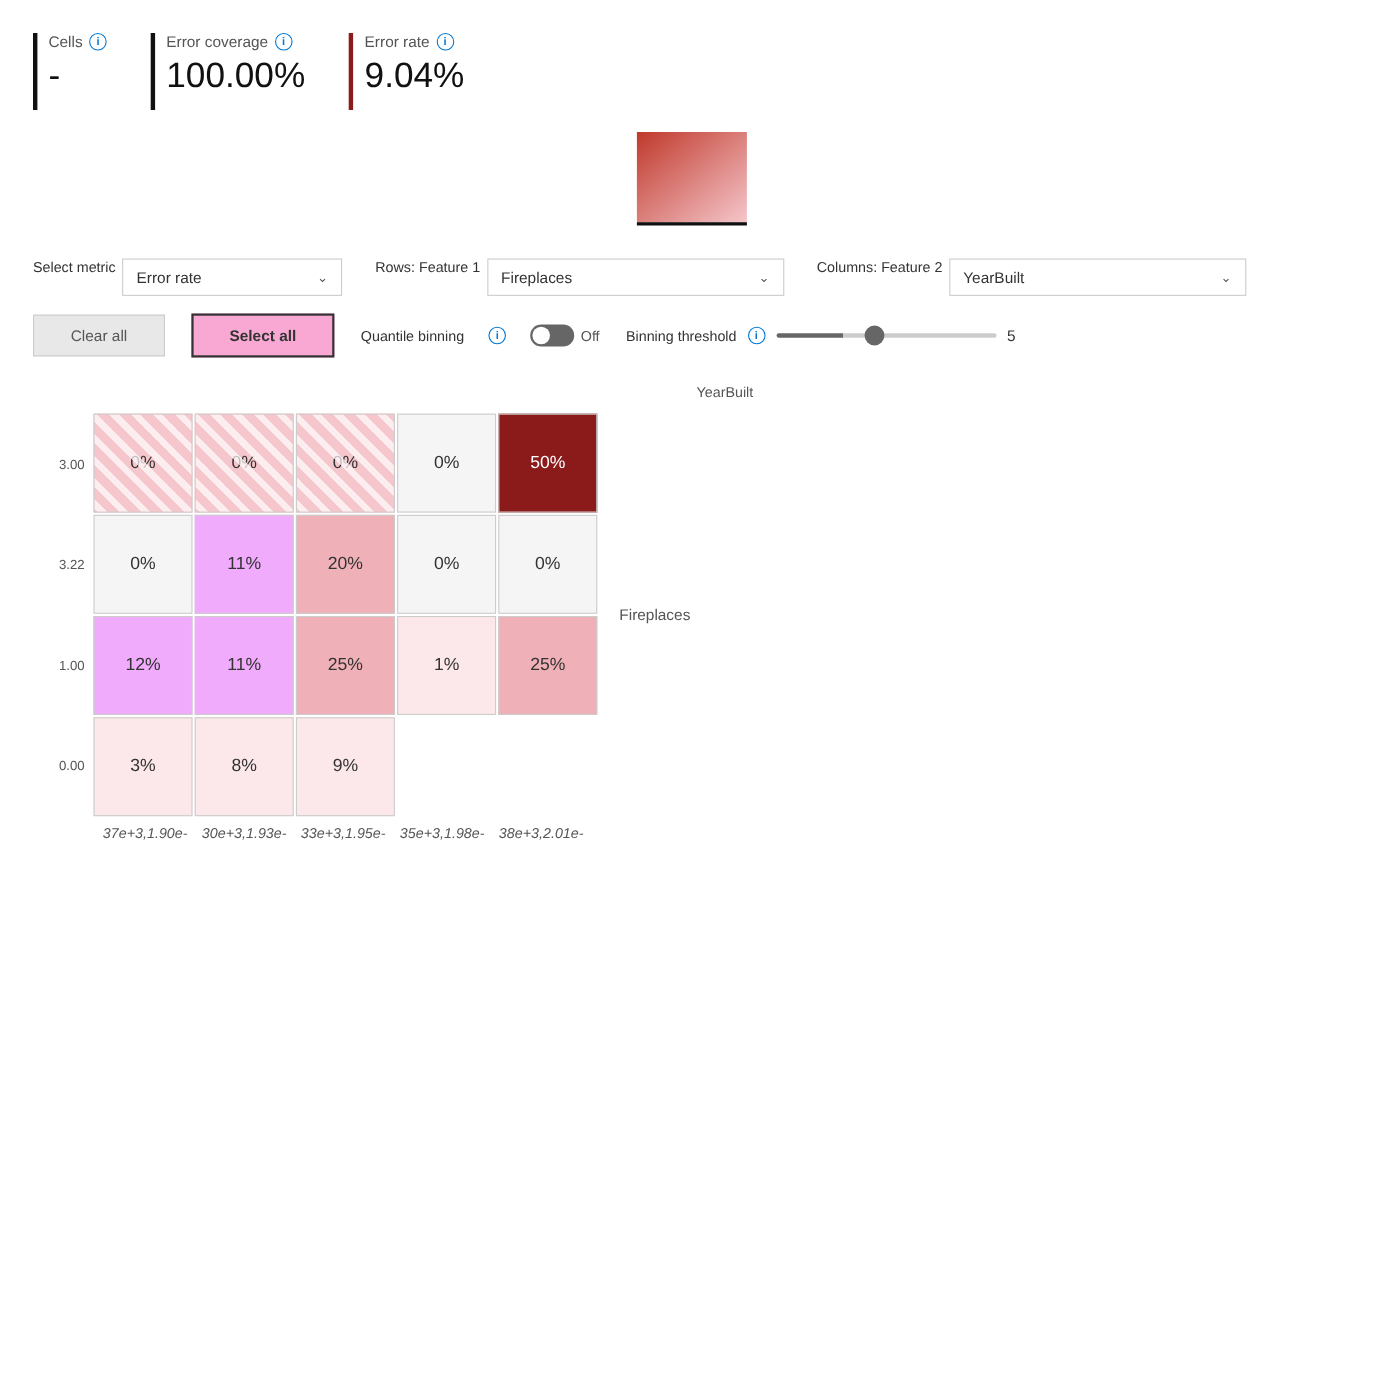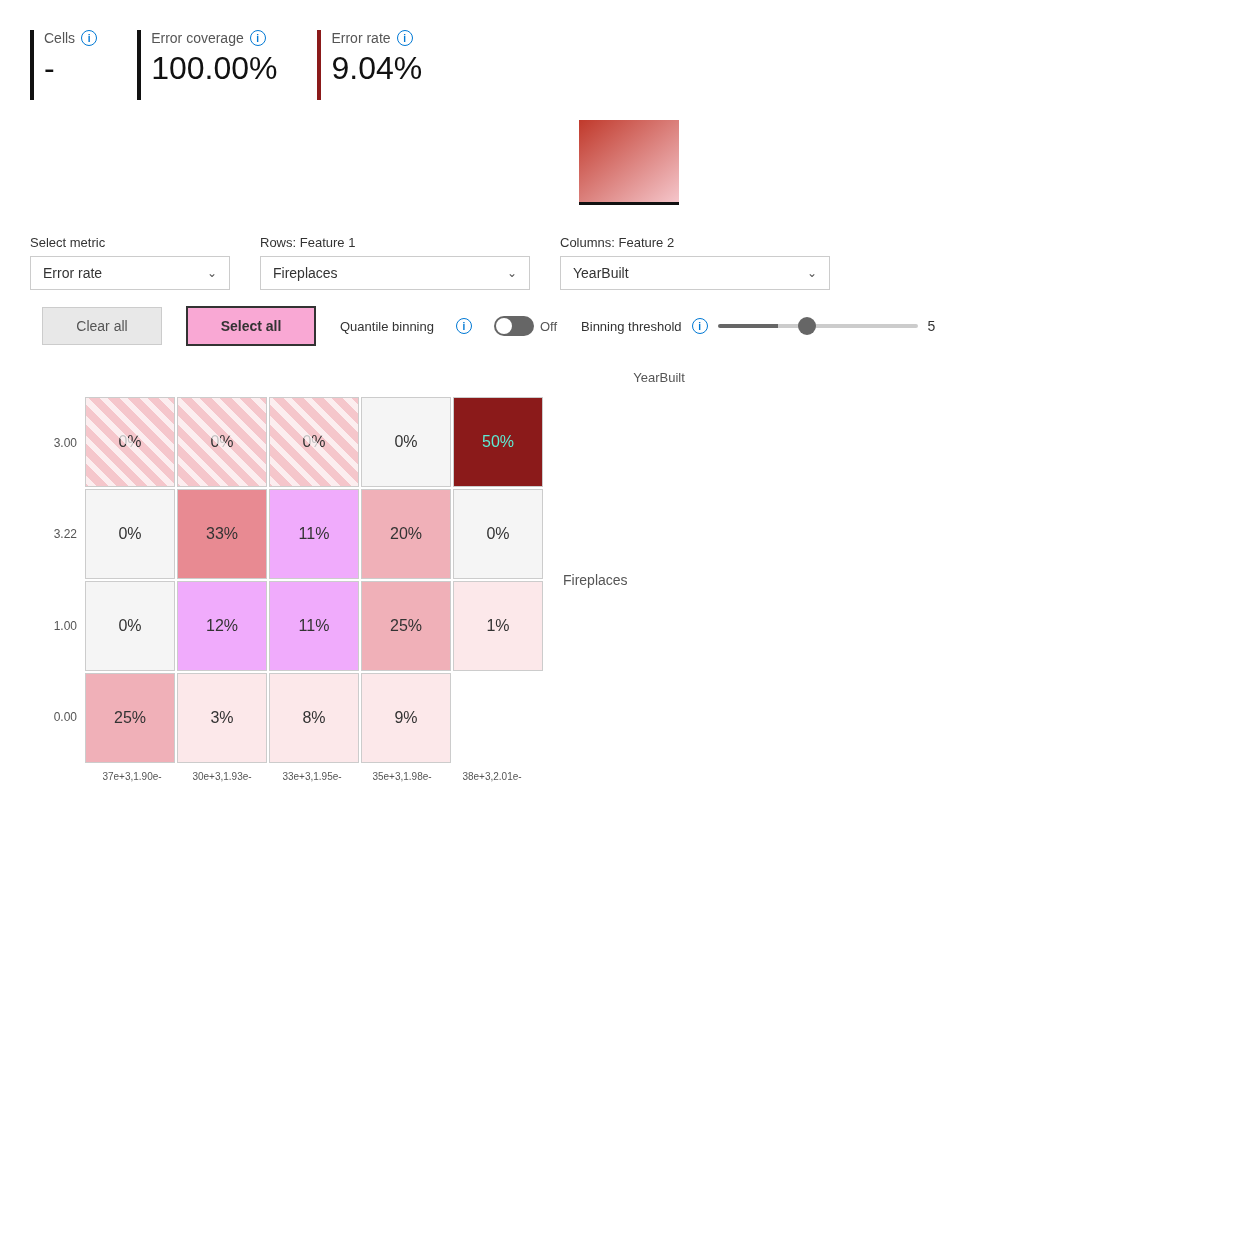--- a/index.html
+++ b/index.html
@@ -84,21 +84,21 @@
       margin-bottom: 24px;
     }
     .controls-row1 {
       display: flex;
       gap: 30px;
       align-items: flex-end;
       margin-bottom: 16px;
     }
     .control-group {
       display: flex;
-      flex-direction: column;
+      flex-direction: row;
       gap: 6px;
     }
     .control-label {
       font-size: 13px;
       color: #333;
     }
     .dropdown {
       display: flex;
       align-items: center;
       justify-content: space-between;
@@ -115,21 +115,20 @@
     }
     .chevron {
       font-size: 12px;
       color: #555;
     }
     .controls-row2 {
       display: flex;
       align-items: center;
       gap: 24px;
       flex-wrap: wrap;
-      margin-left: 12px;
     }
     .btn-clear {
       padding: 10px 20px;
       background: #e8e8e8;
       border: 1px solid #ccc;
       font-size: 14px;
       cursor: pointer;
       color: #555;
       min-width: 120px;
     }
@@ -250,21 +249,21 @@
       font-size: 16px;
       font-weight: 400;
       color: #333;
       border: 1px solid #ccc;
       position: relative;
       cursor: pointer;
     }
     .cell-plain { background: #f5f5f5; }
     .cell-light-pink { background: #f0abfc; }
     .cell-mid-pink { background: #e88a92; }
-    .cell-dark-red { background: #8b1a1a; color: #5eead4; }
+    .cell-dark-red { background: #8b1a1a; color: #ffffff; }
     .cell-pink2 { background: #f0b0b8; }
     .cell-very-light-pink { background: #fce8ea; }
 
     
     .cell-hatched {
       background-color: #f5c6cb;
       position: relative;
       overflow: hidden;
     }
     .cell-hatched::before {
@@ -292,26 +291,27 @@
     }
 
     
     .matrix-x-axis {
       display: flex;
       margin-left: 57px;
       margin-top: 6px;
     }
     .x-label {
       width: 90px;
-      font-size: 10px;
+      font-size: 13px;
       color: #555;
       text-align: center;
       padding: 2px 0;
       overflow: hidden;
       text-overflow: ellipsis;
+      font-style: italic;
     }
   </style>
 </head>
 <body>
 
 <div class="metrics-row">
   <div class="metric-item">
     <div class="metric-bar"></div>
     <div class="metric-content">
       <div class="metric-label">
@@ -425,23 +425,20 @@
       <div class="matrix-cell cell-plain">
           <span>0%</span>
         </div>
       <div class="matrix-cell cell-dark-red">
           <span>50%</span>
         </div>
 
       <div class="matrix-cell cell-plain">
           <span>0%</span>
         </div>
-      <div class="matrix-cell cell-mid-pink">
-          <span>33%</span>
-        </div>
       <div class="matrix-cell cell-light-pink">
           <span>11%</span>
         </div>
       <div class="matrix-cell cell-pink2">
           <span>20%</span>
         </div>
       <div class="matrix-cell cell-plain">
           <span>0%</span>
         </div>
 

